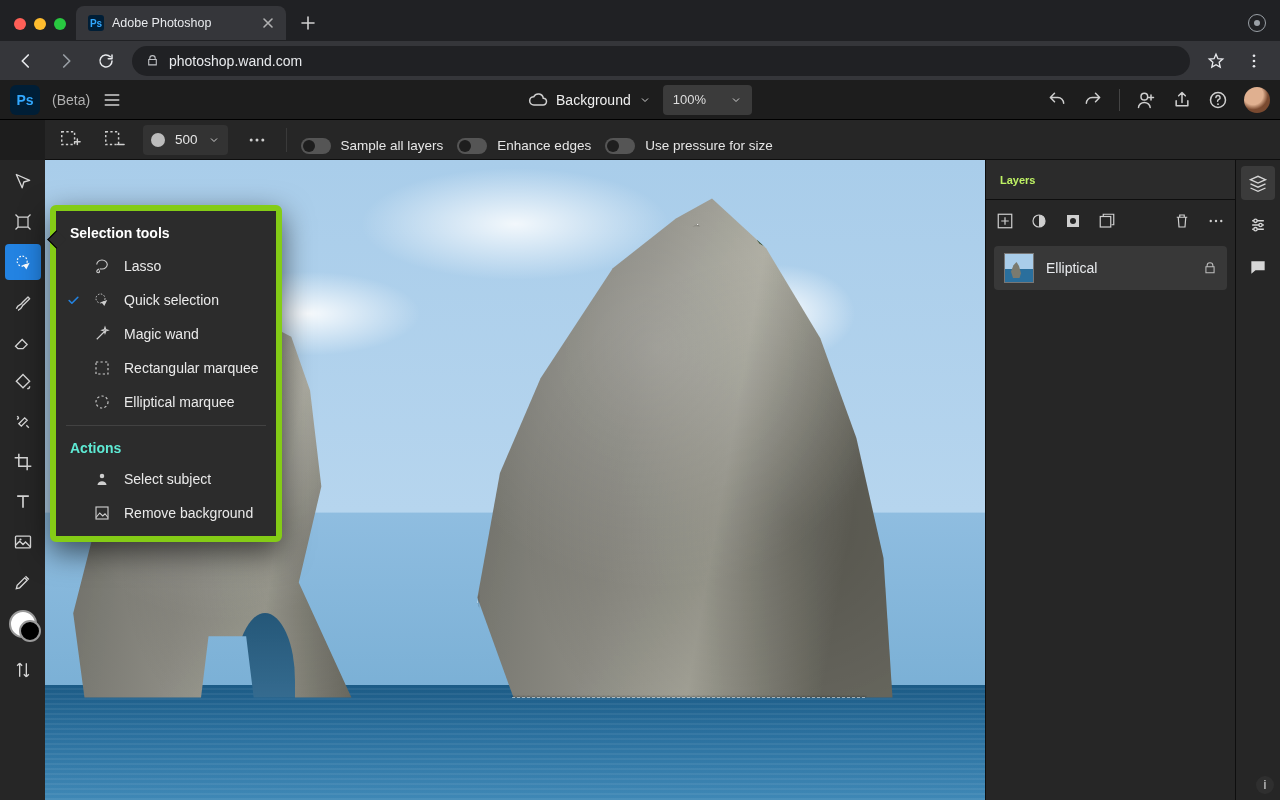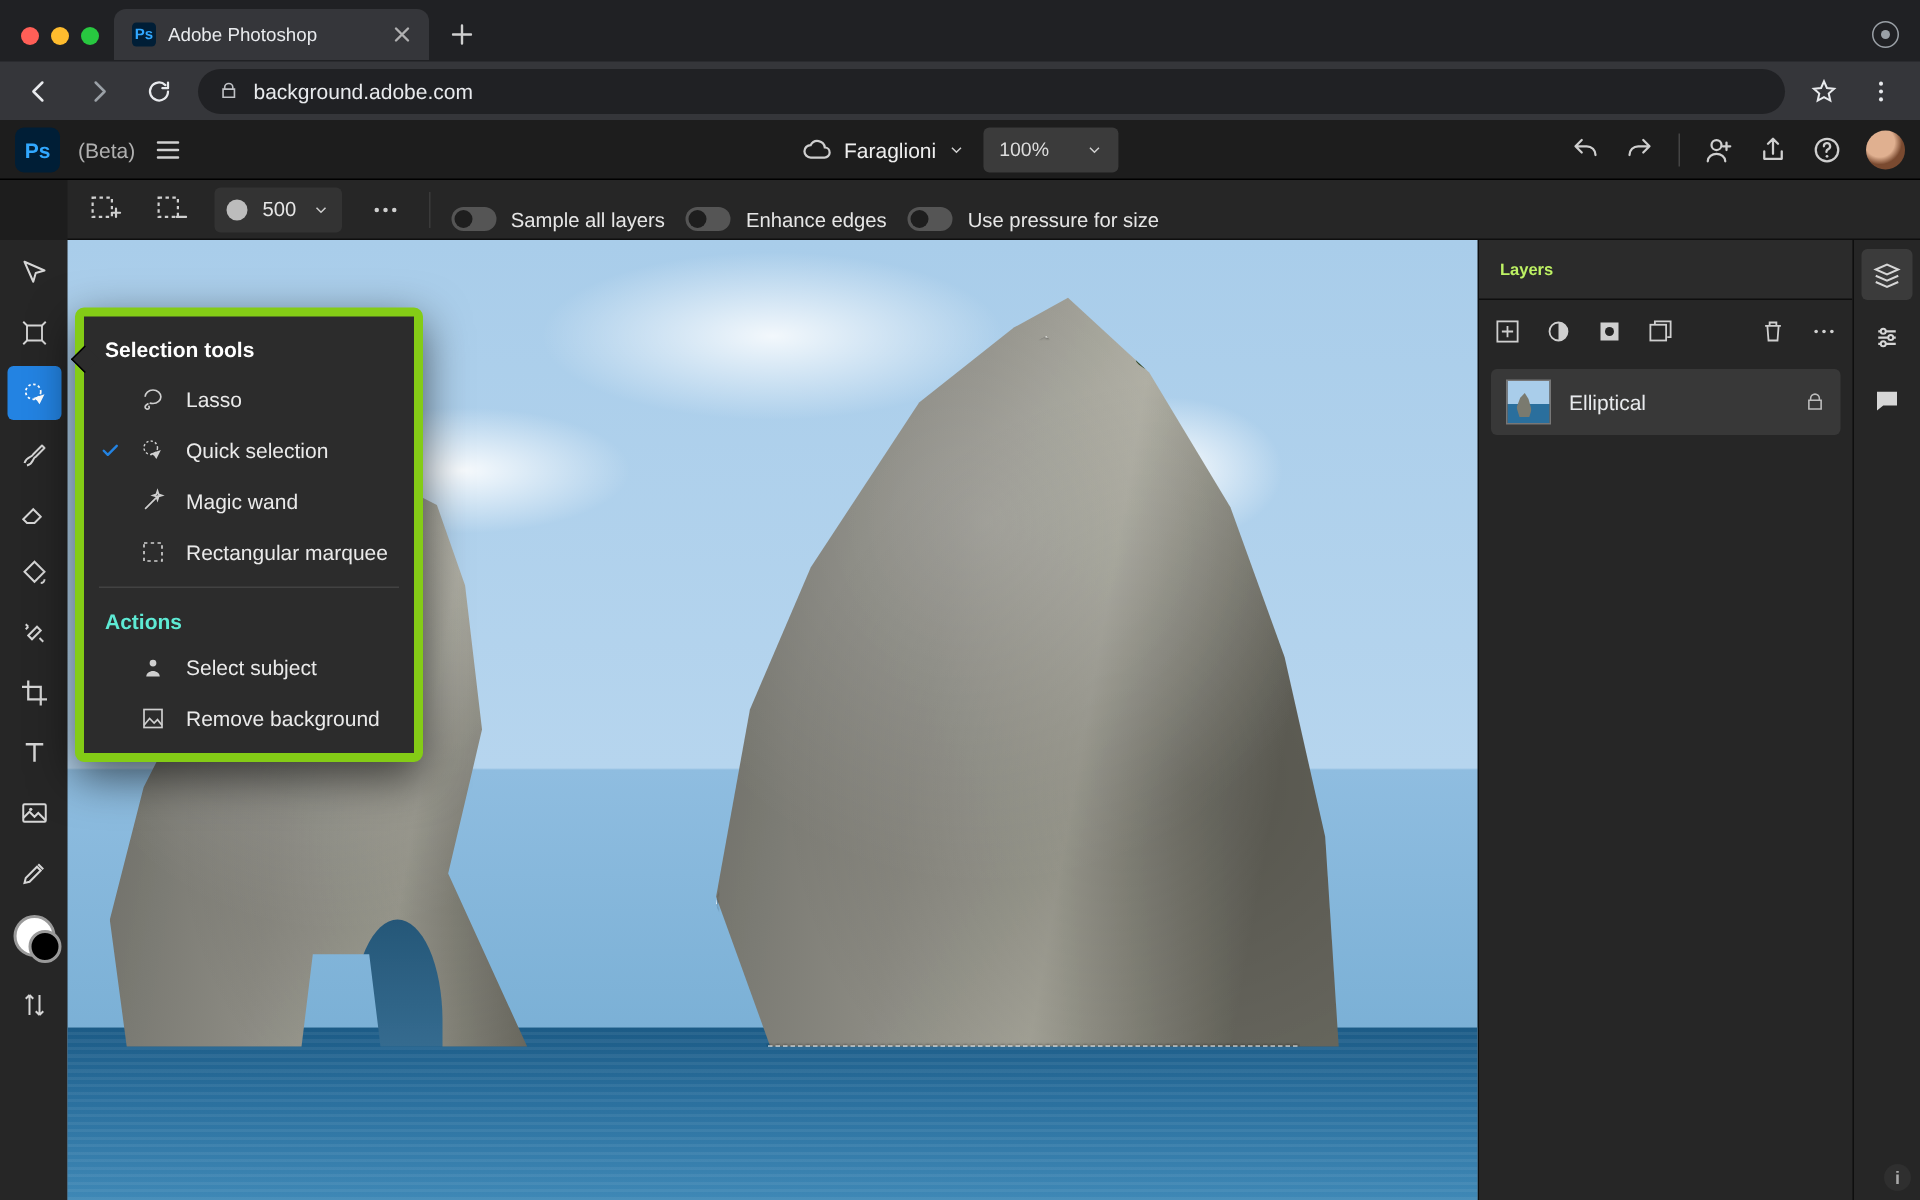--- a/index.html
+++ b/index.html
@@ -37,21 +37,21 @@
   .avatar{ width:26px;height:26px;border-radius:50%;background: radial-gradient(circle at 35% 30%, #e0b090 0 40%, #7a4a30 60% 100%);} 
   .vdiv{ width:1px;height:22px;background:#444;}
 
   
   .optionsbar{ height:40px; margin-left:45px; display:flex; align-items:center; gap:14px; padding:0 10px; font-size:13.5px; color:#e6e6e6; background:#262626; border-bottom:1px solid #0e0e0e;}
   .opt-icn{ width:30px;height:30px;border-radius:4px;display:flex;align-items:center;justify-content:center;}
   .brush-chip{ height:30px;background:#333;border-radius:4px;display:flex;align-items:center;gap:10px;padding:0 8px;}
   .brush-dot{ width:14px;height:14px;border-radius:50%;background:#bcbcbc;}
   .pill-toggle{ width:30px;height:16px;border-radius:10px;background:#555;position:relative;}
   .pill-toggle::after{content:"";position:absolute;left:2px;top:2px;width:12px;height:12px;border-radius:50%;background:#1e1e1e;}
-  .opt-group{display:flex;align-items:flex-end;gap:10px;margin-top:12px;}
+  .opt-group{display:flex;align-items:center;gap:10px;margin-top:12px;}
   .opt-sep{ width:1px;height:24px;background:#3a3a3a;}
 
   
   .workspace{ position:absolute; top:80px; left:0; right:0; bottom:0; display:flex; }
   .tool-rail{ width:45px; background:#262626; display:flex; flex-direction:column; align-items:center; padding-top:4px; gap:4px;}
   .tool{ width:36px;height:36px;border-radius:4px;display:flex;align-items:center;justify-content:center;color:#d6d6d6;}
   .tool.active{ background:#2383e2; color:#fff;}
   .color-swatch{ margin-top:6px; width:28px;height:28px;border-radius:50%;background:#fff;border:2px solid #9a9a9a; position:relative;}
   .color-swatch::after{content:"";position:absolute;right:-6px;bottom:-6px;width:18px;height:18px;border-radius:50%;background:#000;border:2px solid #9a9a9a;}
   .canvas-wrap{ flex:1; background:#1a1a1a; display:flex; align-items:flex-start; justify-content:flex-start; position:relative;}
@@ -151,21 +151,21 @@
         <svg width="18" height="18" viewBox="0 0 24 24">
           <path d="M20 12a8 8 0 1 1-2.34-5.66M20 4v5h-5" fill="none" stroke="currentColor" stroke-width="2" stroke-linecap="round" stroke-linejoin="round"></path>
         </svg>
       </div>
     <div class="urlbox">
       <span>
           <svg width="13" height="13" viewBox="0 0 24 24">
             <path d="M7 10V8a5 5 0 0 1 10 0v2m-12 0h14v10H5z" fill="none" stroke="#bfc1c5" stroke-width="2"></path>
           </svg>
         </span>
-      <span class="domain">background.adobe.com</span>
+      <span class="domain">photoshop.wand.com</span>
     </div>
     <div class="right">
       <div class="nav-icn active">
           <svg width="18" height="18" viewBox="0 0 24 24">
             <path d="M12 3l2.6 5.9 6.4.6-4.8 4.3 1.4 6.3L12 17l-5.6 3.1 1.4-6.3L3 9.5l6.4-.6z" fill="none" stroke="currentColor" stroke-width="1.8"></path>
           </svg>
         </div>
       <div class="nav-icn active">
           <svg width="18" height="18" viewBox="0 0 24 24">
             <circle cx="12" cy="5" r="1.8" fill="currentColor"></circle>
@@ -188,21 +188,21 @@
         </svg>
       </span>
 
     <div class="topbar-center">
       <div class="docname">
         <span>
             <svg width="20" height="20" viewBox="0 0 24 24">
               <path d="M7 18a5 5 0 0 1 0-10 6 6 0 0 1 11.3 2A4 4 0 0 1 18 18H7z" fill="none" stroke="#cfcfcf" stroke-width="1.8"></path>
             </svg>
           </span>
-        <span>Faraglioni</span>
+        <span>Background</span>
         <span>
             <svg width="12" height="12" viewBox="0 0 24 24">
               <path d="M6 9l6 6 6-6" fill="none" stroke="#cfcfcf" stroke-width="2"></path>
             </svg>
           </span>
       </div>
       <div class="zoom">
         <span>100%</span>
         <svg width="12" height="12" viewBox="0 0 24 24">
             <path d="M6 9l6 6 6-6" fill="none" stroke="#cfcfcf" stroke-width="2"></path>
@@ -476,20 +476,29 @@
     </div>
     <div class="fly-item">
       <span class="fly-check"></span>
       <span class="fly-icn">
           <svg width="18" height="18" viewBox="0 0 24 24">
             <rect x="4" y="4" width="16" height="16" fill="none" stroke="currentColor" stroke-width="1.5" stroke-dasharray="3 3"></rect>
           </svg>
         </span>
       <span>Rectangular marquee</span>
     </div>
+    <div class="fly-item">
+      <span class="fly-check"></span>
+      <span class="fly-icn">
+          <svg width="18" height="18" viewBox="0 0 24 24">
+            <ellipse cx="12" cy="12" rx="8" ry="8" fill="none" stroke="currentColor" stroke-width="1.5" stroke-dasharray="3 3"></ellipse>
+          </svg>
+        </span>
+      <span>Elliptical marquee</span>
+    </div>
     <div class="fly-div"></div>
     <div class="fly-sub">Actions</div>
     <div class="fly-item">
       <span class="fly-check"></span>
       <span class="fly-icn">
           <svg width="18" height="18" viewBox="0 0 24 24">
             <circle cx="12" cy="8" r="3" fill="currentColor"></circle>
             <path d="M6 20c0-3 3-5 6-5s6 2 6 5" fill="currentColor"></path>
           </svg>
         </span>

